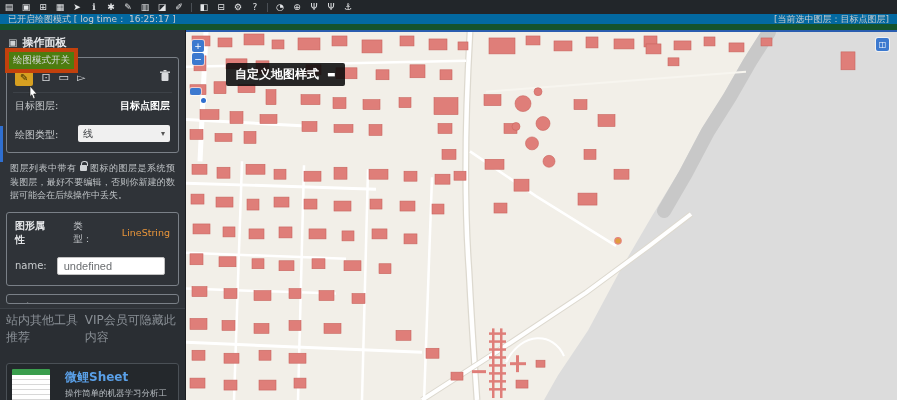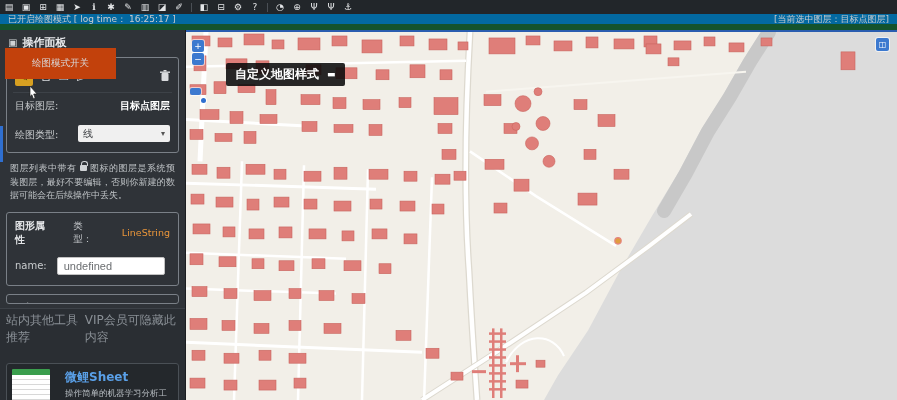--- a/index.html
+++ b/index.html
@@ -23,23 +23,23 @@
 
   
   .panel { width:186px; height:370px; background:#2f3338; position:relative;
            display:flex; flex-direction:column; border-right:1px solid #1b1d20;
            color:#d6d8da; overflow:hidden; }
   .panel-accent { position:absolute; left:0; top:96px; width:3px; height:36px;
                   background:#2f6fd0; }
   .p-header { display:flex; align-items:center; gap:5px; padding:5px 8px 3px 8px; }
   .p-header .p-icon { color:#cfd2d5; font-size:10px; }
   .p-title { font-size:11px; font-weight:bold; color:#e8eaec; }
-  .mode-tooltip { position:absolute; left:5px; top:18px; background:#c2410c;
-                  color:#d9dbdd; font-size:9.5px; padding:2px 20px; z-index:6;
-                  border:7px solid #c2410c; }
+  .mode-tooltip { position:absolute; left:5px; top:18px; background:#4d7c0f;
+                  color:#d9dbdd; font-size:9.5px; padding:2px 4px; z-index:6;
+                  border:4px solid #c2410c; }
   .box { border:1px solid #7a8087; border-radius:3px; margin:4px 6px;
          padding:4px 6px; }
   .tool-row { display:flex; align-items:center; gap:8px; padding:8px 2px 6px 2px;
               border-bottom:1px solid #3d4248; position:relative; }
   .tool-btn { color:#d9dbde; font-size:11px; line-height:14px; cursor:pointer; }
   .tool-btn.active { background:#d7a021; color:#3b3006; border-radius:2px;
                      padding:1px 5px; font-size:10px; }
   .tool-spacer { flex:1; }
   .cursor-overlay { position:absolute; left:16px; top:22px; z-index:5; }
   .kv-row { display:flex; justify-content:space-between; align-items:flex-end;

